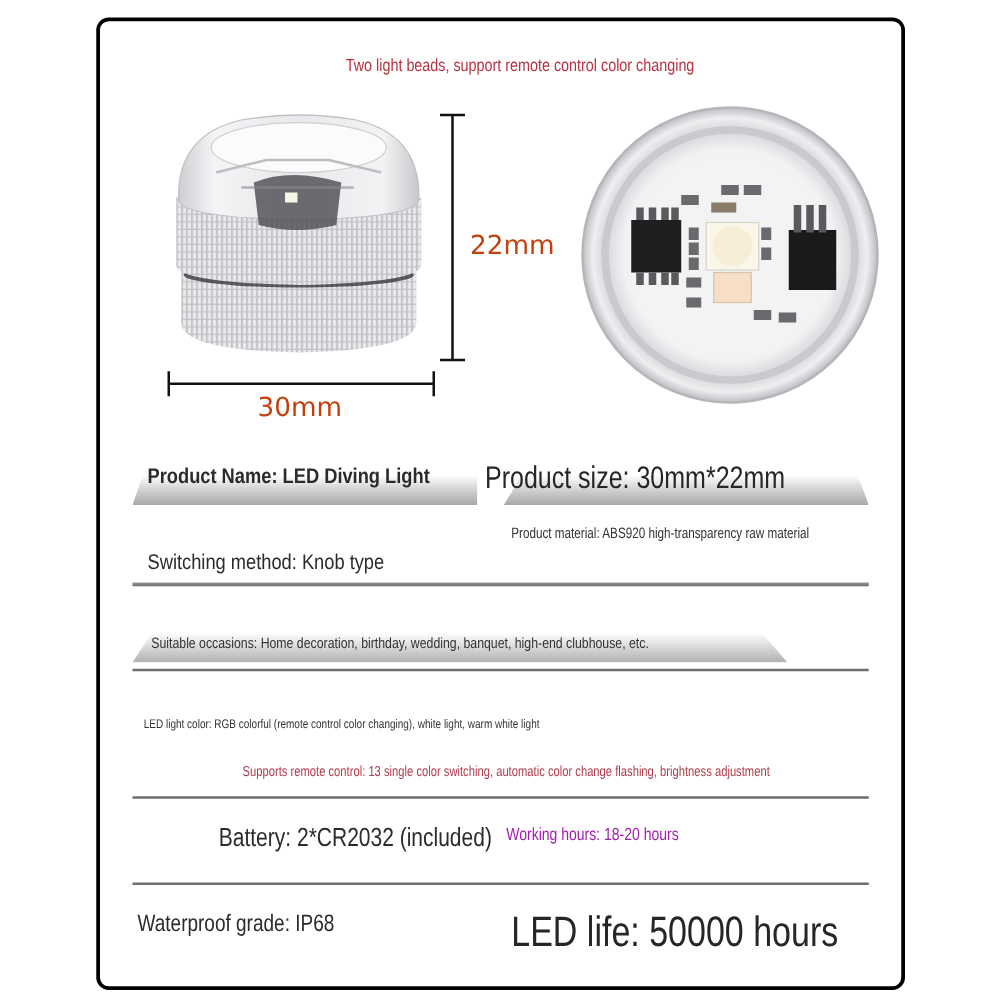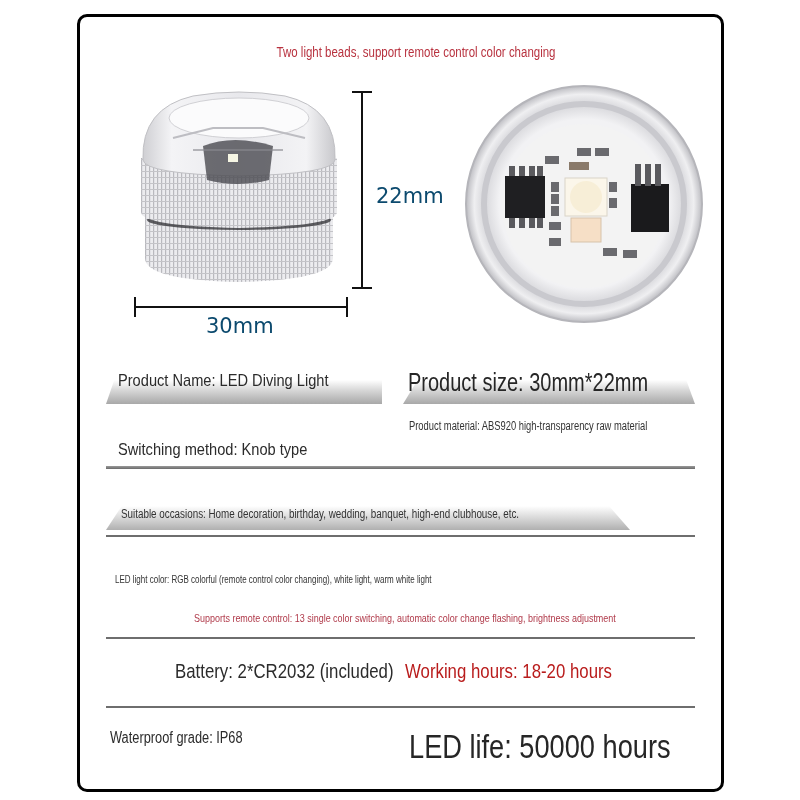--- a/index.html
+++ b/index.html
@@ -14,21 +14,21 @@
     
     .prod-side { position: absolute; left: 133px; top: 88px; width: 212px; height: 198px; }
     .prod-top { position: absolute; left: 463px; top: 84px; width: 242px; height: 240px; }
 
     .dim-v { position: absolute; left: 361px; top: 92px; width: 2px; height: 196px; background: #111; }
     .dim-v-cap-top { position: absolute; left: 352px; top: 91px; width: 20px; height: 2px; background: #111; }
     .dim-v-cap-bot { position: absolute; left: 352px; top: 287px; width: 20px; height: 2px; background: #111; }
     .dim-h { position: absolute; left: 135px; top: 306px; width: 212px; height: 2px; background: #111; }
     .dim-h-cap-l { position: absolute; left: 134px; top: 297px; width: 2px; height: 20px; background: #111; }
     .dim-h-cap-r { position: absolute; left: 346px; top: 297px; width: 2px; height: 20px; background: #111; }
-    .dim-label { font-family: "DejaVu Sans", sans-serif; font-size: 21px; color: #0c4a6e; }
+    .dim-label { font-family: "DejaVu Sans", sans-serif; font-size: 21px; color: #c2410c; }
 
     
     .band { position: absolute; height: 24px; }
     .band1 { left: 106px; top: 380px; width: 276px; background: linear-gradient(to bottom, rgba(255,255,255,0) 0%, #d5d5d5 45%, #a8a8a8 100%); clip-path: polygon(3% 0, 100% 0, 100% 100%, 0 100%); }
     .band2 { left: 403px; top: 380px; width: 292px; background: linear-gradient(to bottom, rgba(255,255,255,0) 0%, #d5d5d5 45%, #a8a8a8 100%); clip-path: polygon(5% 0, 97% 0, 100% 100%, 0 100%); }
     .band3 { left: 106px; top: 506px; width: 524px; background: linear-gradient(to bottom, rgba(255,255,255,0) 0%, #d8d8d8 50%, #b0b0b0 100%); clip-path: polygon(3% 0, 96% 0, 100% 100%, 0 100%); }
 
     .rule { position: absolute; left: 106px; width: 589px; height: 2px; background: #6e6e6e; }
     .rule.thick { height: 3px; background: linear-gradient(#9a9a9a, #6a6a6a); }
 
@@ -133,33 +133,33 @@
       <rect x="86" y="154" width="12" height="8"></rect>
     <rect x="146" y="98" width="8" height="10"></rect>
       <rect x="146" y="114" width="8" height="10"></rect>
     <rect x="140" y="164" width="14" height="8"></rect>
       <rect x="160" y="166" width="14" height="8"></rect>
   </g>
 </svg>
 
 <div class="band band1"></div>
 <div class="band band2"></div>
-<div class="abs txt-md" style="left:118px; top:371px;"><span class="condensed" style="transform:scaleX(0.86);">Product Name: LED Diving Light</span></div>
-<div class="abs txt-lg" style="left:408px; top:368px;"><span class="condensed" style="transform:scaleX(0.80); font-weight:normal;">Product size: 30mm*22mm</span></div>
+<div class="abs txt-md" style="left:118px; top:371px;font-weight:bold;"><span class="condensed" style="transform:scaleX(0.86);">Product Name: LED Diving Light</span></div>
+<div class="abs txt-lg" style="left:388px; top:368px;"><span class="condensed" style="transform:scaleX(0.80); font-weight:normal;">Product size: 30mm*22mm</span></div>
 
 <div class="abs txt-md" style="left:118px; top:440px;"><span class="condensed" style="transform:scaleX(0.86);">Switching method: Knob type</span></div>
 <div class="abs txt-sm" style="left:409px; top:419px;"><span class="condensed" style="transform:scaleX(0.78);">Product material: ABS920 high-transparency raw material</span></div>
 <div class="rule thick" style="top:466px;"></div>
 
 <div class="band band3"></div>
 <div class="abs txt-sm" style="left:121px; top:507px;"><span class="condensed" style="transform:scaleX(0.82);">Suitable occasions: Home decoration, birthday, wedding, banquet, high-end clubhouse, etc.</span></div>
 <div class="rule" style="top:535px;"></div>
 
 <div class="abs txt-sm" style="left:115px; top:574px; font-size:10px;"><span class="condensed" style="transform:scaleX(0.80);">LED light color: RGB colorful (remote control color changing), white light, warm white light</span></div>
 <div class="abs txt-red" style="left:154px; top:612px;margin-left:40px;"><span class="condensed" style="transform:scaleX(0.78);">Supports remote control: 13 single color switching, automatic color change flashing, brightness adjustment</span></div>
 <div class="rule" style="top:637px;"></div>
 
 <div class="abs" style="left:139px; top:659px; font-size:21px; color:#2b2b2b;margin-left:36px;"><span class="condensed" style="transform:scaleX(0.80);">Battery: 2*CR2032 (included)</span></div>
-<div class="abs" style="left:405px; top:659px; font-size:21px; color:#b91c1c;"><span class="condensed" style="transform:scaleX(0.80);">Working hours: 18-20 hours</span></div>
+<div class="abs" style="left:405px; top:659px; font-size:14px; color:#a21caf;"><span class="condensed" style="transform:scaleX(0.80);">Working hours: 18-20 hours</span></div>
 <div class="rule" style="top:706px;"></div>
 
-<div class="abs" style="left:110px; top:729px; font-size:16px; color:#2b2b2b;text-align:center;"><span class="condensed" style="transform:scaleX(0.80);">Waterproof grade: IP68</span></div>
+<div class="abs" style="left:110px; top:729px; font-size:19px; color:#2b2b2b;text-align:center;"><span class="condensed" style="transform:scaleX(0.80);">Waterproof grade: IP68</span></div>
 <div class="abs" style="left:409px; top:727px; font-size:34px; color:#262626;"><span class="condensed" style="transform:scaleX(0.80);">LED life: 50000 hours</span></div>
 
 </body></html>

